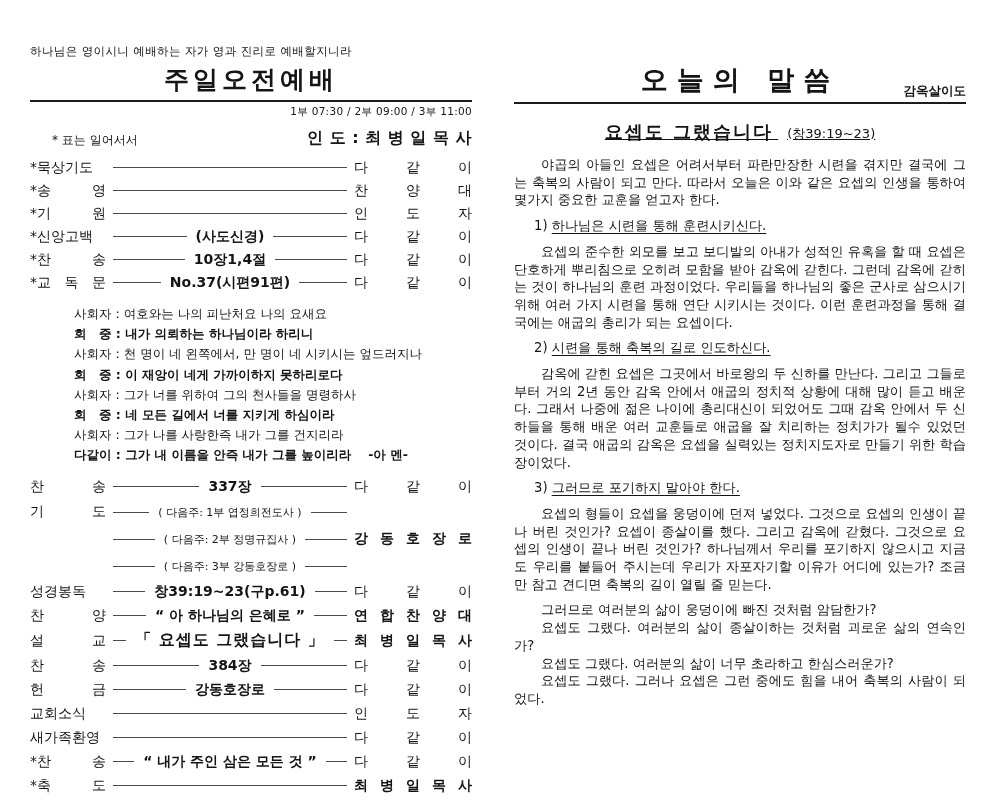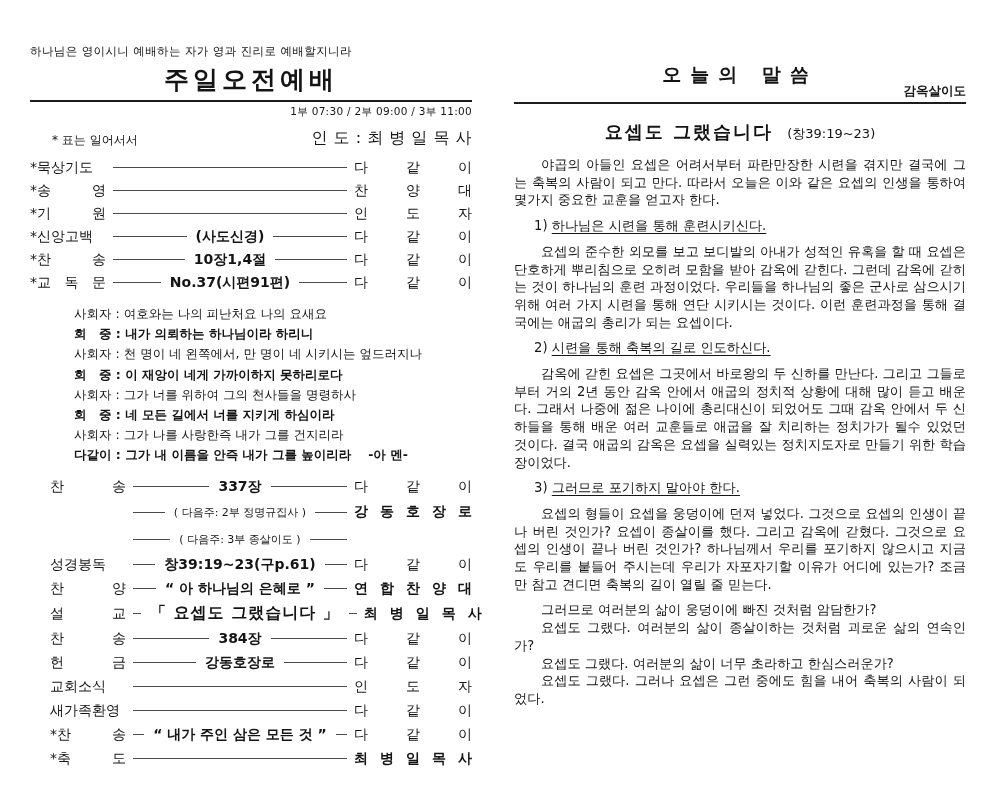--- a/index.html
+++ b/index.html
@@ -13,46 +13,46 @@
   .col-left  { position:absolute; left:30px;  top:0; width:442px; }
   .col-right { position:absolute; left:514px; top:0; width:452px; }
 
   
   .verse-top { margin-top:44px; font-size:11.5px; letter-spacing:.4px; }
   .title-main { text-align:center; font-size:25px; font-weight:bold; letter-spacing:4px; margin-top:4px; }
   .rule { border-top:2px solid #1c1c1c; margin-top:4px; }
   .times { text-align:right; font-size:10.5px; margin-top:3px; letter-spacing:.3px; }
   .lead-row { display:flex; justify-content:space-between; align-items:flex-end; margin-top:9px; }
   .stand-note { font-size:12px; margin-left:22px; }
-  .leader { font-size:16px; font-weight:normal; letter-spacing:.5px; }
+  .leader { font-size:16px; font-weight:bold; letter-spacing:.5px; }
 
   .order { margin-top:7px; }
   .row { display:flex; align-items:center; height:23px; font-size:14px; }
   .row .label { width:76px; flex:none; white-space:nowrap; text-align:justify; text-align-last:justify; }
   .row .ln { flex:1 1 0; height:1px; background:#4a4a4a; margin:0 7px; min-width:8px; }
   .row .center { flex:none; font-weight:bold; padding:0 2px; white-space:nowrap; }
   .row .center.paren { font-weight:normal; font-size:11px; }
   .row .center.big { font-size:16px; letter-spacing:1px; }
   .row .center.quote { font-size:14px; }
   .row .right { width:118px; flex:none; white-space:nowrap; text-align:justify; text-align-last:justify; }
   .row .right.bold { font-weight:bold; }
   .order2 { margin-top:9px; }
-  .order2 .row { height:24px;margin-left:20px; }
+  .order2 .row { height:24px; }
   .order2 .row.kido { height:27px; }
   .order2 .row.sermon { height:26px; }
 
   .resp { margin:10px 0 0 44px; font-size:12.5px; line-height:20.2px; white-space:nowrap; }
   .resp-line.bold { font-weight:bold; }
 
   
   .head-wrap { position:relative; margin-top:62px; height:34px; }
-  .head-title { text-align:center; font-size:19px; font-weight:bold; letter-spacing:9px; }
+  .head-title { text-align:center; font-size:27px; font-weight:bold; letter-spacing:9px; }
   .pastor { position:absolute; right:0; bottom:-4px; font-size:12.5px; font-weight:bold; }
   .col-right .rule { margin-top:6px; }
-  .sermon-line { text-align:center; margin-top:16px; white-space:nowrap; }
+  .sermon-line { text-align:center; margin-top:16px; white-space:nowrap;text-decoration:underline; }
   .sermon-title { font-size:18px; font-weight:bold; letter-spacing:2px; }
   .sermon-ref { font-size:13px; margin-left:9px; }
   .bodytext { margin-top:12px; font-size:13.2px; line-height:17.7px; text-align:justify; }
   .para { text-indent:27px; margin:0; }
   .h { margin:8px 0; text-indent:20px; }
   .h .u { text-decoration:underline; text-underline-offset:3px; }
   .gap-top { margin-top:8px; }
 </style>
 </head>
 <body>
@@ -120,30 +120,37 @@
 
   <div class="order order2">
     <div class="row">
       <span class="label">찬 송</span>
       <span class="ln"></span>
       <span class="center">337장</span>
       <span class="ln"></span>
       <span class="right">다 같 이</span>
     </div>
     <div class="row kido">
-      <span class="label"></span>
-      <span class="ln"></span>
-      <span class="center paren">( 다음주:  2부 정명규집사 )</span>
-      <span class="ln"></span>
-      <span class="right bold">강 동 호 장 로</span>
+      <span class="label">기 도</span>
+      <span class="ln"></span>
+      <span class="center paren">( 다음주:  1부 엽정희전도사 )</span>
+      <span class="ln"></span>
+      <span class="right"></span>
     </div>
     <div class="row kido">
       <span class="label"></span>
       <span class="ln"></span>
-      <span class="center paren">( 다음주:  3부 종살이도 )</span>
+      <span class="center paren">( 다음주:  2부 정명규집사 )</span>
+      <span class="ln"></span>
+      <span class="right bold">강 동 호 장 로</span>
+    </div>
+    <div class="row kido">
+      <span class="label"></span>
+      <span class="ln"></span>
+      <span class="center paren">( 다음주:  3부 강동호장로 )</span>
       <span class="ln"></span>
       <span class="right"></span>
     </div>
     <div class="row">
       <span class="label">성경봉독</span>
       <span class="ln"></span>
       <span class="center">창39:19~23(구p.61)</span>
       <span class="ln"></span>
       <span class="right">다 같 이</span>
     </div>

